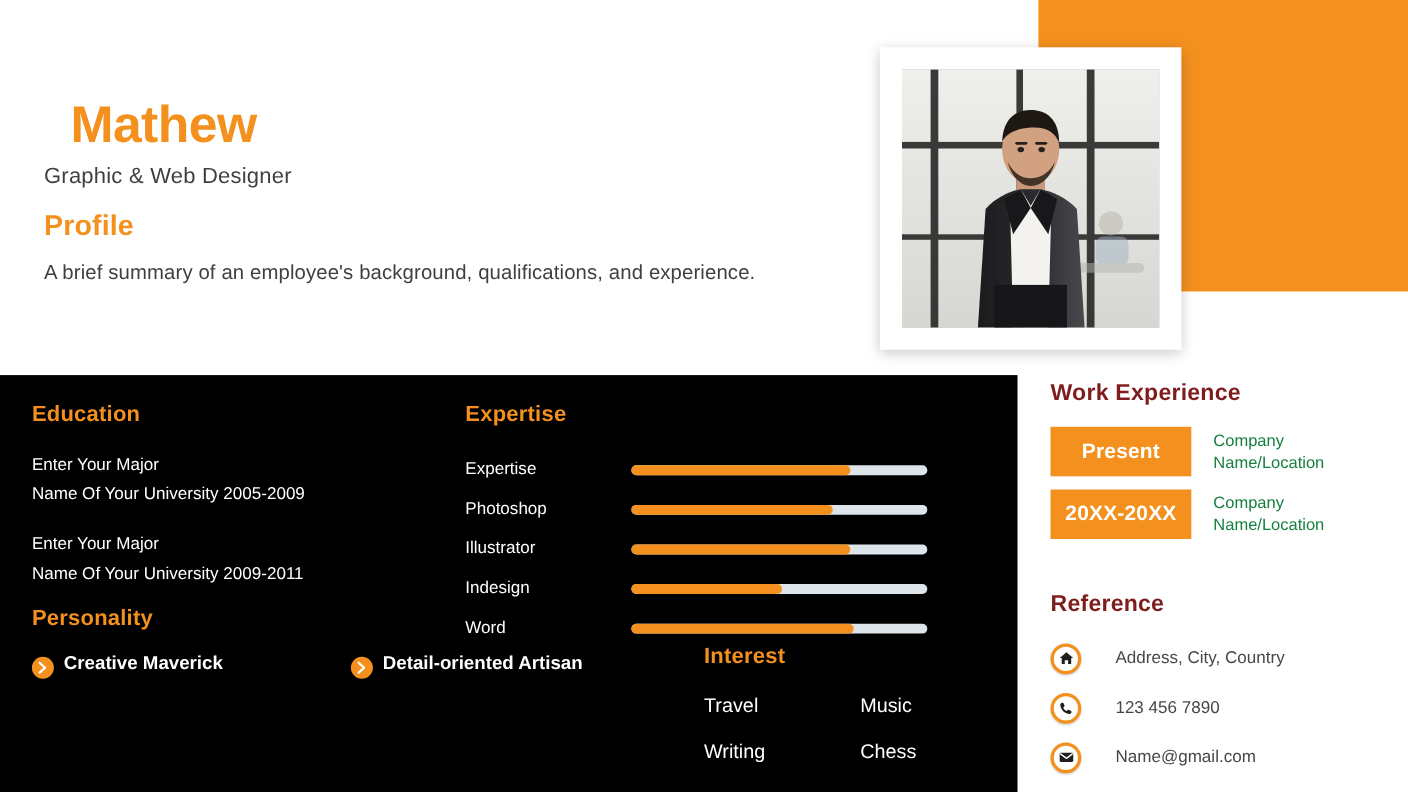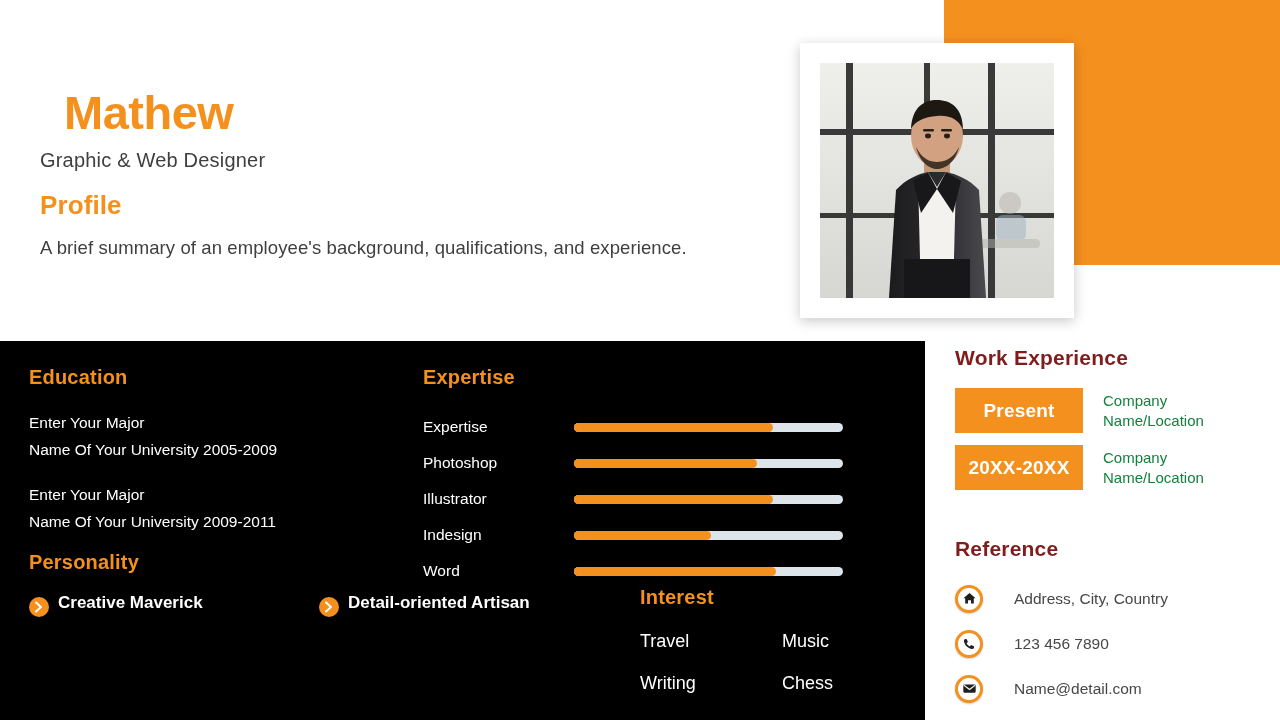--- a/index.html
+++ b/index.html
@@ -328,19 +328,19 @@
           </span>
           <span class="ref-text">123 456 7890</span>
         </div>
         <div class="ref-row">
           <span class="ref-icon">
             <svg width="15" height="15" viewBox="0 0 16 16" aria-hidden="true">
               <rect x="1.4" y="3.6" width="13.2" height="8.8" rx="1.1" fill="#1f1f1f"></rect>
               <path d="M1.9 4.4 L8 9 L14.1 4.4" fill="none" stroke="#ffffff" stroke-width="1.3" stroke-linejoin="round"></path>
             </svg>
           </span>
-          <span class="ref-text">Name@detail.com</span>
+          <span class="ref-text">Name@gmail.com</span>
         </div>
       </div>
     </div>
   </div>
 
 </div>
 
 </body></html>

